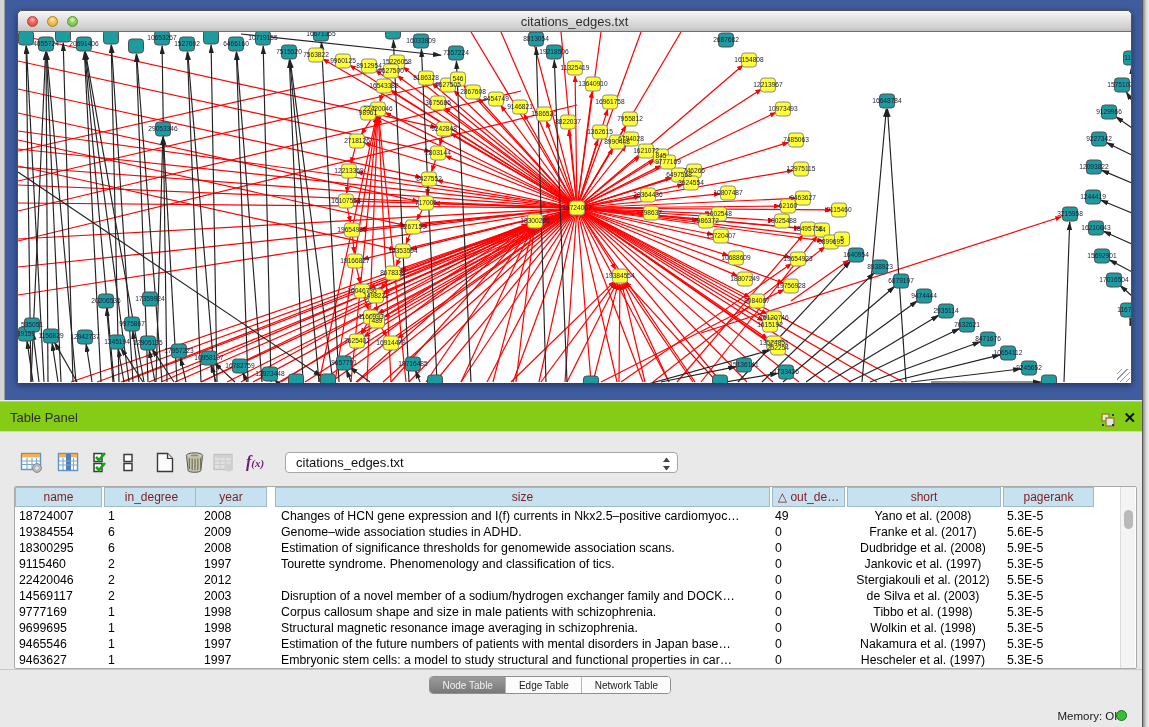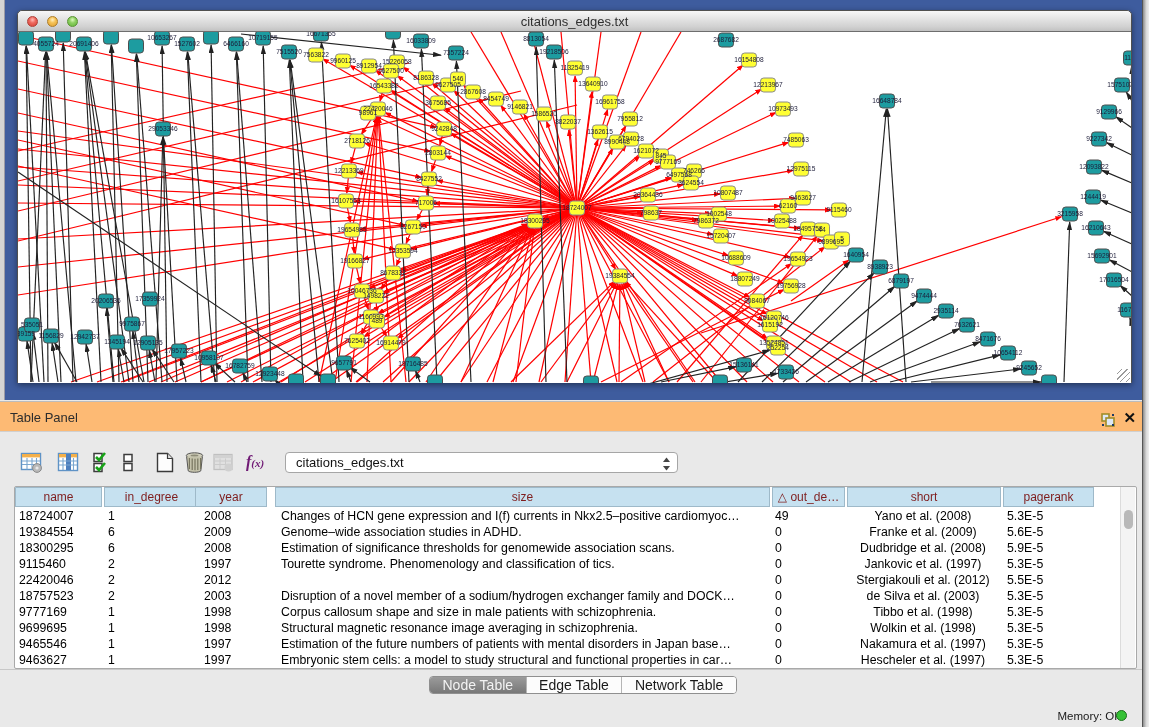--- a/index.html
+++ b/index.html
@@ -28,21 +28,21 @@
  background:repeating-linear-gradient(135deg, transparent 0 3px, #9a9a9a 3px 4px); }
 
 #graph line.er { stroke:#ff0000; stroke-width:1.2; }
 #graph line.ek { stroke:#222222; stroke-width:1.15; }
 #graph rect.nt { fill:#1d9ca0; stroke:#4d4d4d; stroke-width:1; }
 #graph rect.ny { fill:#ffff33; stroke:#8a8a8a; stroke-width:1; }
 #graph text.nl { font-size:6.6px; fill:#1c1c38; text-anchor:middle; font-family:"Liberation Sans",sans-serif; }
 
 
 #panel { position:absolute; left:0; top:400px; width:1142px; height:327px; background:#e9e9e9; }
-#phead { position:absolute; left:0; top:1px; width:100%; height:31px; background:#fdba74;
+#phead { position:absolute; left:0; top:1px; width:100%; height:31px; background:#84cc16;
   border-top:1px solid #bcbcbc; border-bottom:1px solid #d0d0d0; }
 #phead .pt { position:absolute; left:10px; top:8px; font-size:13px; color:#2d2d2d; }
 #pfloat { position:absolute; right:27px; top:11px; width:14px; height:14px; }
 #pclose { position:absolute; right:6px; top:7px; font-size:15px; font-weight:bold; color:#111; }
 
 #toolbar { position:absolute; left:0; top:33px; width:100%; height:48px; }
 .ticon { position:absolute; top:18px; }
 #dd { position:absolute; left:285px; top:19px; width:393px; height:21px; background:#fff;
   border:1px solid #a6a6a6; border-radius:4px; font-size:13px; color:#111;
   line-height:19px; padding-left:10px; }
@@ -61,21 +61,21 @@
 .c3 { left:266px; width:488px; }
 .c4 { left:760px; width:70px; }
 .c5 { left:830px; width:156px; text-align:center; }
 .c6 { left:992px; width:95px; }
 #vsb { position:absolute; right:1px; top:0px; width:15px; height:181px; background:#f4f4f4; border-left:1px solid #dcdcdc;}
 #vsb .th2 { position:absolute; left:2.5px; top:23px; width:9px; height:19px; border-radius:5px; background:#b9b9b9; }
 
 #tabline { position:absolute; left:0; top:269px; width:100%; height:1px; background:#c8c8c8; }
 #tabs { position:absolute; left:429px; top:276px; height:18px; display:flex;
   border:1px solid #8f8f8f; border-radius:4px; overflow:hidden; background:#fff; }
-.tab { font-size:14px; line-height:17px; padding:0 12.5px; color:#1a1a1a; background:#fcfcfc; border-left:1px solid #b5b5b5;}
+.tab { font-size:10px; line-height:17px; padding:0 12.5px; color:#1a1a1a; background:#fcfcfc; border-left:1px solid #b5b5b5;}
 .tab:first-child { border-left:none; background:linear-gradient(#9b9b9b,#787878); color:#f3f3f3; }
 #mem { position:absolute; right:20px; top:310px; font-size:11.5px; color:#1a1a1a; }
 #dot { position:absolute; right:15px; top:310px; width:11px; height:11px; border-radius:50%;
   background:#35c135; border:1px solid #1c701c; }
 
 
 #rstrip { position:absolute; right:0; top:0; width:7px; height:727px;
   background:linear-gradient(90deg,#8c8c8c,#d9d9d9 55%,#efefef); border-left:1px solid #555; }
 </style></head>
 <body>
@@ -727,21 +727,21 @@
             <div class="c4">49</div>
             <div class="c5">Yano et al. (2008)</div>
             <div class="c6">5.3E-5</div>
           </div>
 <div class="tr">
             <div class="c0">19384554</div>
             <div class="c1">6</div>
             <div class="c2">2009</div>
             <div class="c3">Genome–wide association studies in ADHD.</div>
             <div class="c4">0</div>
-            <div class="c5">Franke et al. (2009)</div>
+            <div class="c5">Franke et al. (2017)</div>
             <div class="c6">5.6E-5</div>
           </div>
 <div class="tr">
             <div class="c0">18300295</div>
             <div class="c1">6</div>
             <div class="c2">2008</div>
             <div class="c3">Estimation of significance thresholds for genomewide association scans.</div>
             <div class="c4">0</div>
             <div class="c5">Dudbridge et al. (2008)</div>
             <div class="c6">5.9E-5</div>
@@ -757,21 +757,21 @@
           </div>
 <div class="tr">
             <div class="c0">22420046</div>
             <div class="c1">2</div>
             <div class="c2">2012</div>
             <div class="c4">0</div>
             <div class="c5">Stergiakouli et al. (2012)</div>
             <div class="c6">5.5E-5</div>
           </div>
 <div class="tr">
-            <div class="c0">18757523</div>
+            <div class="c0">14569117</div>
             <div class="c1">2</div>
             <div class="c2">2003</div>
             <div class="c3">Disruption of a novel member of a sodium/hydrogen exchanger family and DOCK…</div>
             <div class="c4">0</div>
             <div class="c5">de Silva et al. (2003)</div>
             <div class="c6">5.3E-5</div>
           </div>
 <div class="tr">
             <div class="c0">9777169</div>
             <div class="c1">1</div>

